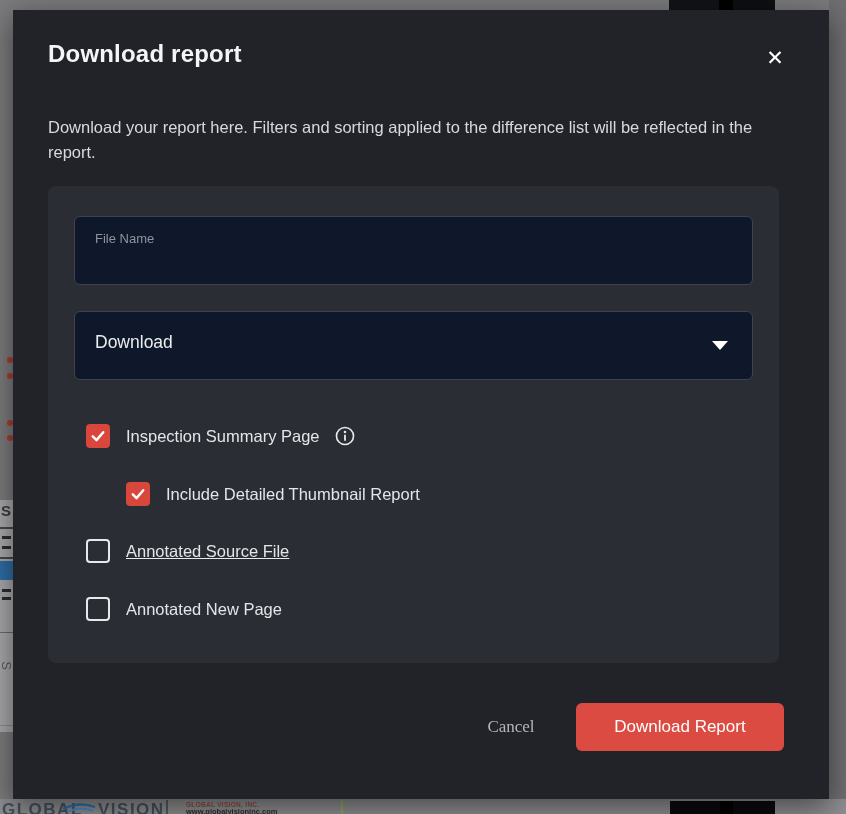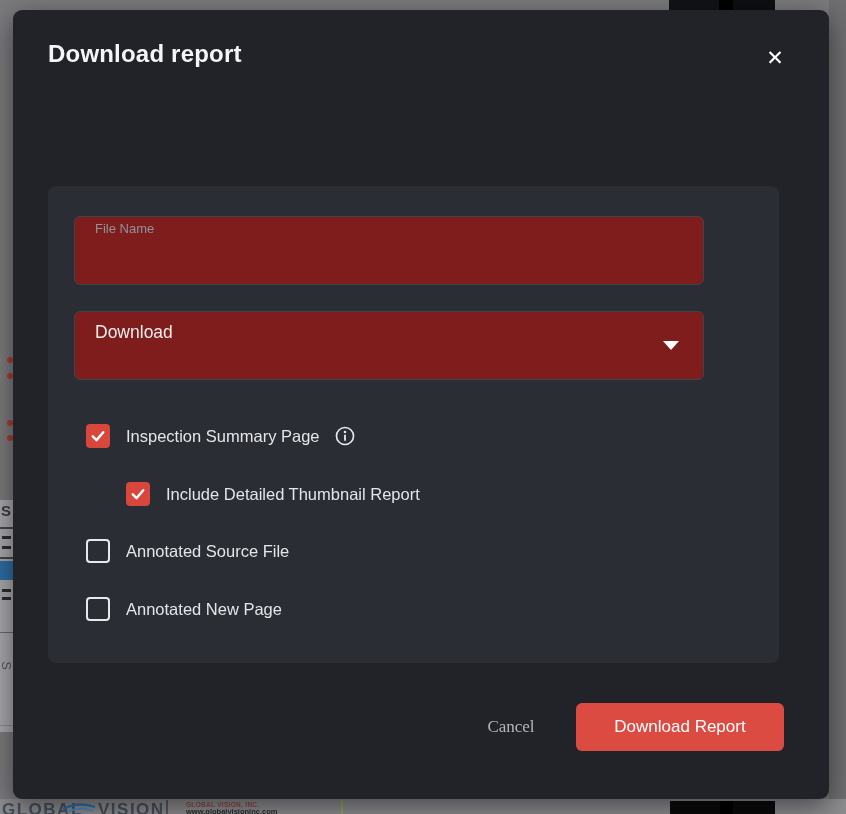--- a/index.html
+++ b/index.html
@@ -31,47 +31,47 @@
   .ls-s2 { left:2px; top:658px; font-size:13px; color:#58585c; transform:rotate(90deg); }
 
   .logo-word { top:800px; font-size:17px; font-weight:700; letter-spacing:1.5px; color:#46505e; }
   .vline { top:800px; width:2px; height:14px; }
   .tiny1 { left:186px; top:801px; font-size:6.5px; font-weight:700; color:#8c4a42; letter-spacing:.3px; }
   .tiny2 { left:186px; top:807px; font-size:7.5px; font-weight:700; color:#2e2e31; }
 
   
   .modal {
     left:13px; top:10px; width:816px; height:789px;
-    background:#212329; border-radius:9px;
+    background:#212329; border-radius:0;
     box-shadow:0 8px 28px rgba(0,0,0,.5);
     color:#e8e9eb;
   }
   .m-title { left:35px; top:30px; font-size:24px; font-weight:600; color:#f4f5f6; letter-spacing:.2px; }
   .m-close { left:745px; top:31px; width:34px; height:34px; display:flex; align-items:center; justify-content:center;
              font-size:21px; color:#ffffff; cursor:pointer; background:none; border:none; }
   .m-desc { left:35px; top:105px; width:738px; font-size:16.5px; line-height:25px; color:#d8d9db; }
 
   .panel { left:35px; top:176px; width:731px; height:477px; background:#2a2d34; border-radius:8px; }
 
-  .field { left:26px; width:630px; height:69px; background:#7f1d1d; border:1px solid #3f434b; border-radius:6px; padding:4px 20px 0 20px; }
+  .field { left:26px; width:679px; height:69px; background:#0f172a; border:1px solid #3f434b; border-radius:6px; padding:14px 20px 0 20px; }
   .field.f1 { top:30px; }
   .field.f2 { top:125px; cursor:pointer; }
   .f-label { font-size:13px; color:#8f939c; display:block; }
   .f-value { font-size:17.5px; color:#eceded; background:transparent; border:none; outline:none; width:600px; margin-top:6px; font-family:"Liberation Sans", sans-serif; display:block; }
   .caret { position:absolute; right:24px; top:29px; width:0; height:0;
            border-left:8px solid transparent; border-right:8px solid transparent; border-top:9px solid #ffffff; }
 
   .cb-row { display:flex; align-items:center; height:26px; }
   .cb-row .lbl { font-size:16.5px; color:#e4e5e7; margin-left:16px; }
   .box { width:24px; height:24px; border-radius:4px; flex:0 0 24px; }
   .box.checked { background:#d8463c; display:flex; align-items:center; justify-content:center; }
   .box.unchecked { background:transparent; border:2.5px solid #e9e9eb; }
   .row1 { left:38px; top:237px; }
   .row2 { left:78px; top:295px; }
-  .row3 { left:38px; top:352px; }
+  .row3 { left:38px; top:352px;text-decoration:underline; }
   .row4 { left:38px; top:410px; }
   .info { margin-left:14px; display:flex; }
 
   .btn-cancel { left:449px; top:695px; width:98px; height:44px; background:none; border:none;
                 font-size:17px; color:#b3b6ba; cursor:pointer; font-family:Liberation Serif, serif; }
   .btn-download { left:563px; top:693px; width:208px; height:48px; background:#dc4b41; border:none; border-radius:6px;
                   font-size:17px; color:#ffffff; cursor:pointer; font-family:"Liberation Sans", sans-serif; }
 </style>
 </head>
 <body>
@@ -114,20 +114,21 @@
   <div class="abs vline" style="left:166px; background:#5a5a5d"></div>
   <div class="abs tiny1">GLOBAL VISION, INC.</div>
   <div class="abs tiny2">www.globalvisioninc.com</div>
   <div class="abs vline" style="left:341px; background:#93a85f"></div>
 
   <div class="abs modal">
 
     <div class="abs m-title">Download report</div>
     <button class="abs m-close">✕</button>
 
+    <div class="abs m-desc">Download your report here. Filters and sorting applied to the difference list will be reflected in the report.</div>
 
     <div class="abs panel">
 
       <div class="abs field f1">
         <span class="f-label">File Name</span>
       </div>
 
       <div class="abs field f2">
         <span class="f-value">Download</span>
         <span class="caret"></span>

